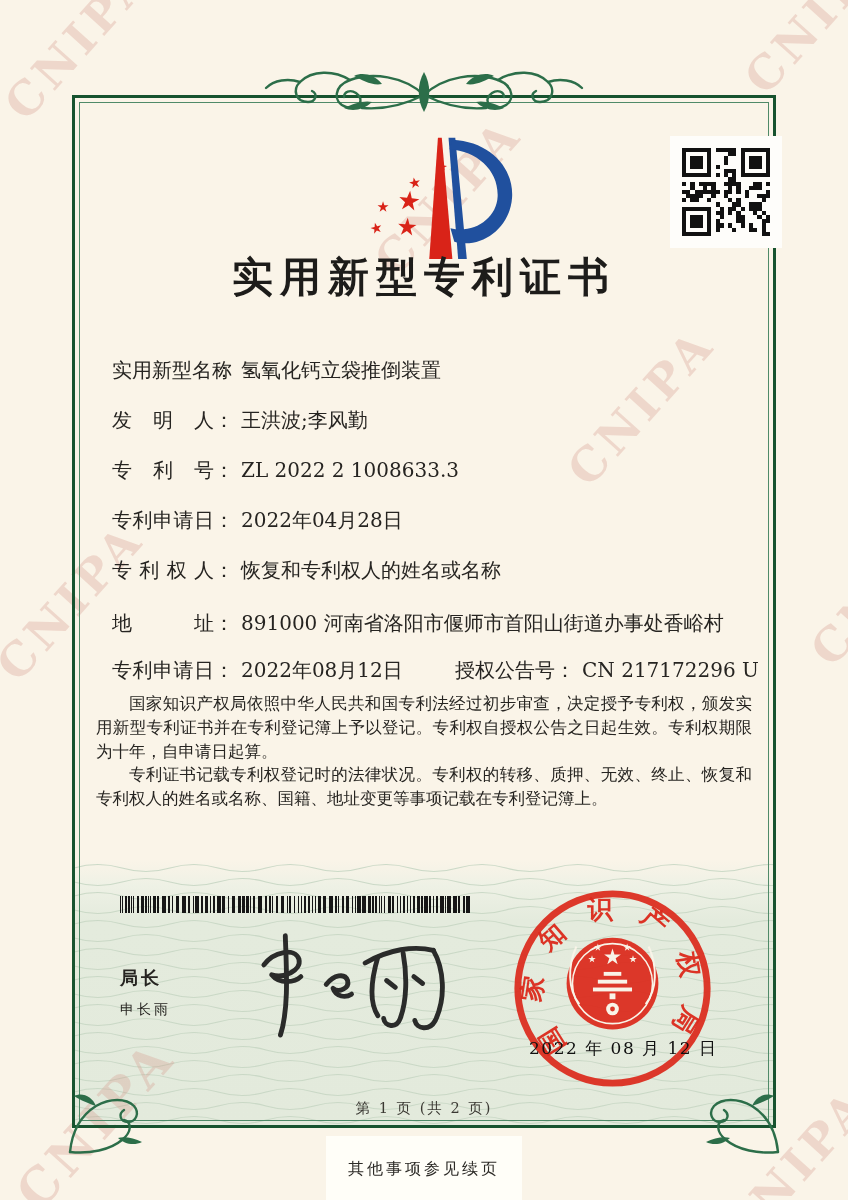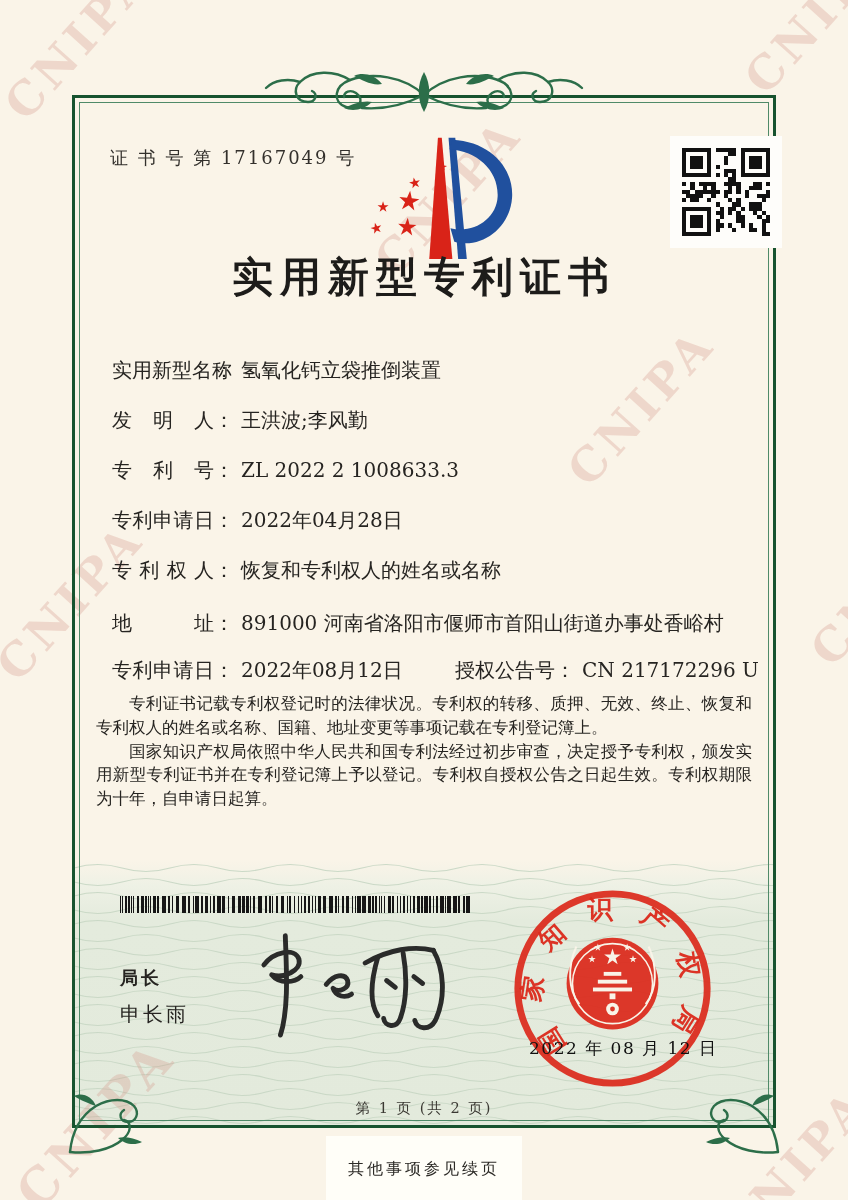--- a/index.html
+++ b/index.html
@@ -24,21 +24,21 @@
   .row{position:absolute;left:112px;font-size:20px;white-space:nowrap;}
   .row .lbl{display:inline-block;width:102px;text-align:justify;text-align-last:justify;}
   .row .col{display:inline-block;}
   .row .val{margin-left:7px;}
   .row .pair2{position:absolute;left:343px;top:0;}
   .paras{position:absolute;left:96px;top:692px;width:656px;font-size:16.5px;line-height:23.8px;
          text-align:justify;color:#262421;}
   .paras p{margin:0;text-indent:2em;}
   .barcode{position:absolute;left:120px;top:896px;}
   .director-title{position:absolute;left:120px;top:966px;font-size:18px;letter-spacing:3px;font-weight:bold;}
-  .director-name{position:absolute;left:120px;top:1001px;font-size:20px;letter-spacing:3px;}
+  .director-name{position:absolute;left:120px;top:1001px;font-size:14px;letter-spacing:3px;}
   .signature{position:absolute;left:240px;top:926px;}
   .seal{position:absolute;left:510px;top:886px;}
   .seal-date{position:absolute;left:529px;top:1037px;font-size:17px;letter-spacing:1.5px;color:#111;white-space:nowrap;}
   .page-indicator{position:absolute;left:0;top:1099px;width:100%;text-align:center;
                   font-size:14.5px;letter-spacing:2px;color:#3a3832;}
   .note-box{position:absolute;left:50%;top:1136px;transform:translateX(-50%);
             background:#fffef8;padding:23px 22px;font-size:16px;letter-spacing:3px;color:#2c2a26;}
 </style>
 </head>
 <body>
@@ -88,21 +88,20 @@
   </svg>
   <svg class="ornament" style="left:676px;top:1088px" width="110" height="72" viewBox="0 0 110 72">
     <g transform="translate(110,0) scale(-1,1)" stroke="#2c6e49" fill="none" stroke-width="2.4" stroke-linecap="round">
       <path d="M8,64 C10,44 18,28 34,18 C48,10 64,10 72,18 C78,25 74,34 66,34 C58,34 56,26 62,22"></path>
       <path d="M8,64 C28,66 48,62 60,52 C70,44 70,34 62,32"></path>
       <path d="M34,18 C30,8 20,4 12,8 C18,12 28,16 34,18 Z" fill="#2c6e49" stroke="none"></path>
       <path d="M56,50 C62,56 72,58 80,54 C72,50 62,48 56,50 Z" fill="#2c6e49" stroke="none"></path>
     </g>
   </svg>
 
-  <div class="cert-no">证 书 号 第 17167049 号</div>
 
   <svg class="logo" width="168" height="130" viewBox="0 0 170 135">
     <polygon points="87,6 91,6 102,132 78,132" fill="#d92318"></polygon>
     <polygon points="98,6 105,6 117,132 108,132" fill="#20509e"></polygon>
     <path d="M102,8 C142,10 166,38 164,68 C162,100 132,122 104,114 L100,100 C124,106 148,90 149,67 C150,40 128,20 99,18 Z" fill="#20509e"></path>
     <g id="logo-stars" fill="#d92318">
         <path d="M0,-1 L0.2245,-0.309 0.9511,-0.309 0.3633,0.118 0.5878,0.809 0,0.382 -0.5878,0.809 -0.3633,0.118 -0.9511,-0.309 -0.2245,-0.309 Z" transform="translate(92,36) rotate(10) scale(4.5)"></path>
         <path d="M0,-1 L0.2245,-0.309 0.9511,-0.309 0.3633,0.118 0.5878,0.809 0,0.382 -0.5878,0.809 -0.3633,0.118 -0.9511,-0.309 -0.2245,-0.309 Z" transform="translate(63,53) rotate(-12) scale(6)"></path>
         <path d="M0,-1 L0.2245,-0.309 0.9511,-0.309 0.3633,0.118 0.5878,0.809 0,0.382 -0.5878,0.809 -0.3633,0.118 -0.9511,-0.309 -0.2245,-0.309 Z" transform="translate(57,72) rotate(6) scale(11)"></path>
         <path d="M0,-1 L0.2245,-0.309 0.9511,-0.309 0.3633,0.118 0.5878,0.809 0,0.382 -0.5878,0.809 -0.3633,0.118 -0.9511,-0.309 -0.2245,-0.309 Z" transform="translate(30,78) rotate(0) scale(6)"></path>
@@ -347,22 +346,22 @@
     <span class="lbl">地址</span><span class="col">：</span><span class="val">891000 河南省洛阳市偃师市首阳山街道办事处香峪村</span>
   </div>
   <div class="row" style="top:657px;right:60px">
     <span class="lbl">专利申请日</span><span class="col">：</span><span class="val">2022年08月12日</span>
     <span class="pair2">
       <span>授权公告号</span><span class="col">：</span><span class="val">CN 217172296 U</span>
     </span>
   </div>
 
   <div class="paras">
+    <p>国家知识产权局依照中华人民共和国专利法经过初步审查，决定授予专利权，颁发实用新型专利证书并在专利登记簿上予以登记。专利权自授权公告之日起生效。专利权期限为十年，自申请日起算。</p>
     <p>专利证书记载专利权登记时的法律状况。专利权的转移、质押、无效、终止、恢复和专利权人的姓名或名称、国籍、地址变更等事项记载在专利登记簿上。</p>
-    <p>国家知识产权局依照中华人民共和国专利法经过初步审查，决定授予专利权，颁发实用新型专利证书并在专利登记簿上予以登记。专利权自授权公告之日起生效。专利权期限为十年，自申请日起算。</p>
   </div>
 
   <div class="barcode">
     <svg id="barcode-svg" width="350" height="17" viewBox="0 0 350 17" shape-rendering="crispEdges">
         <rect x="0" y="0" width="1" height="17" fill="#161616"></rect>
         <rect x="2" y="0" width="1" height="17" fill="#161616"></rect>
         <rect x="5" y="0" width="2" height="17" fill="#161616"></rect>
         <rect x="8" y="0" width="2" height="17" fill="#161616"></rect>
         <rect x="11" y="0" width="1" height="17" fill="#161616"></rect>
         <rect x="13" y="0" width="1" height="17" fill="#161616"></rect>

